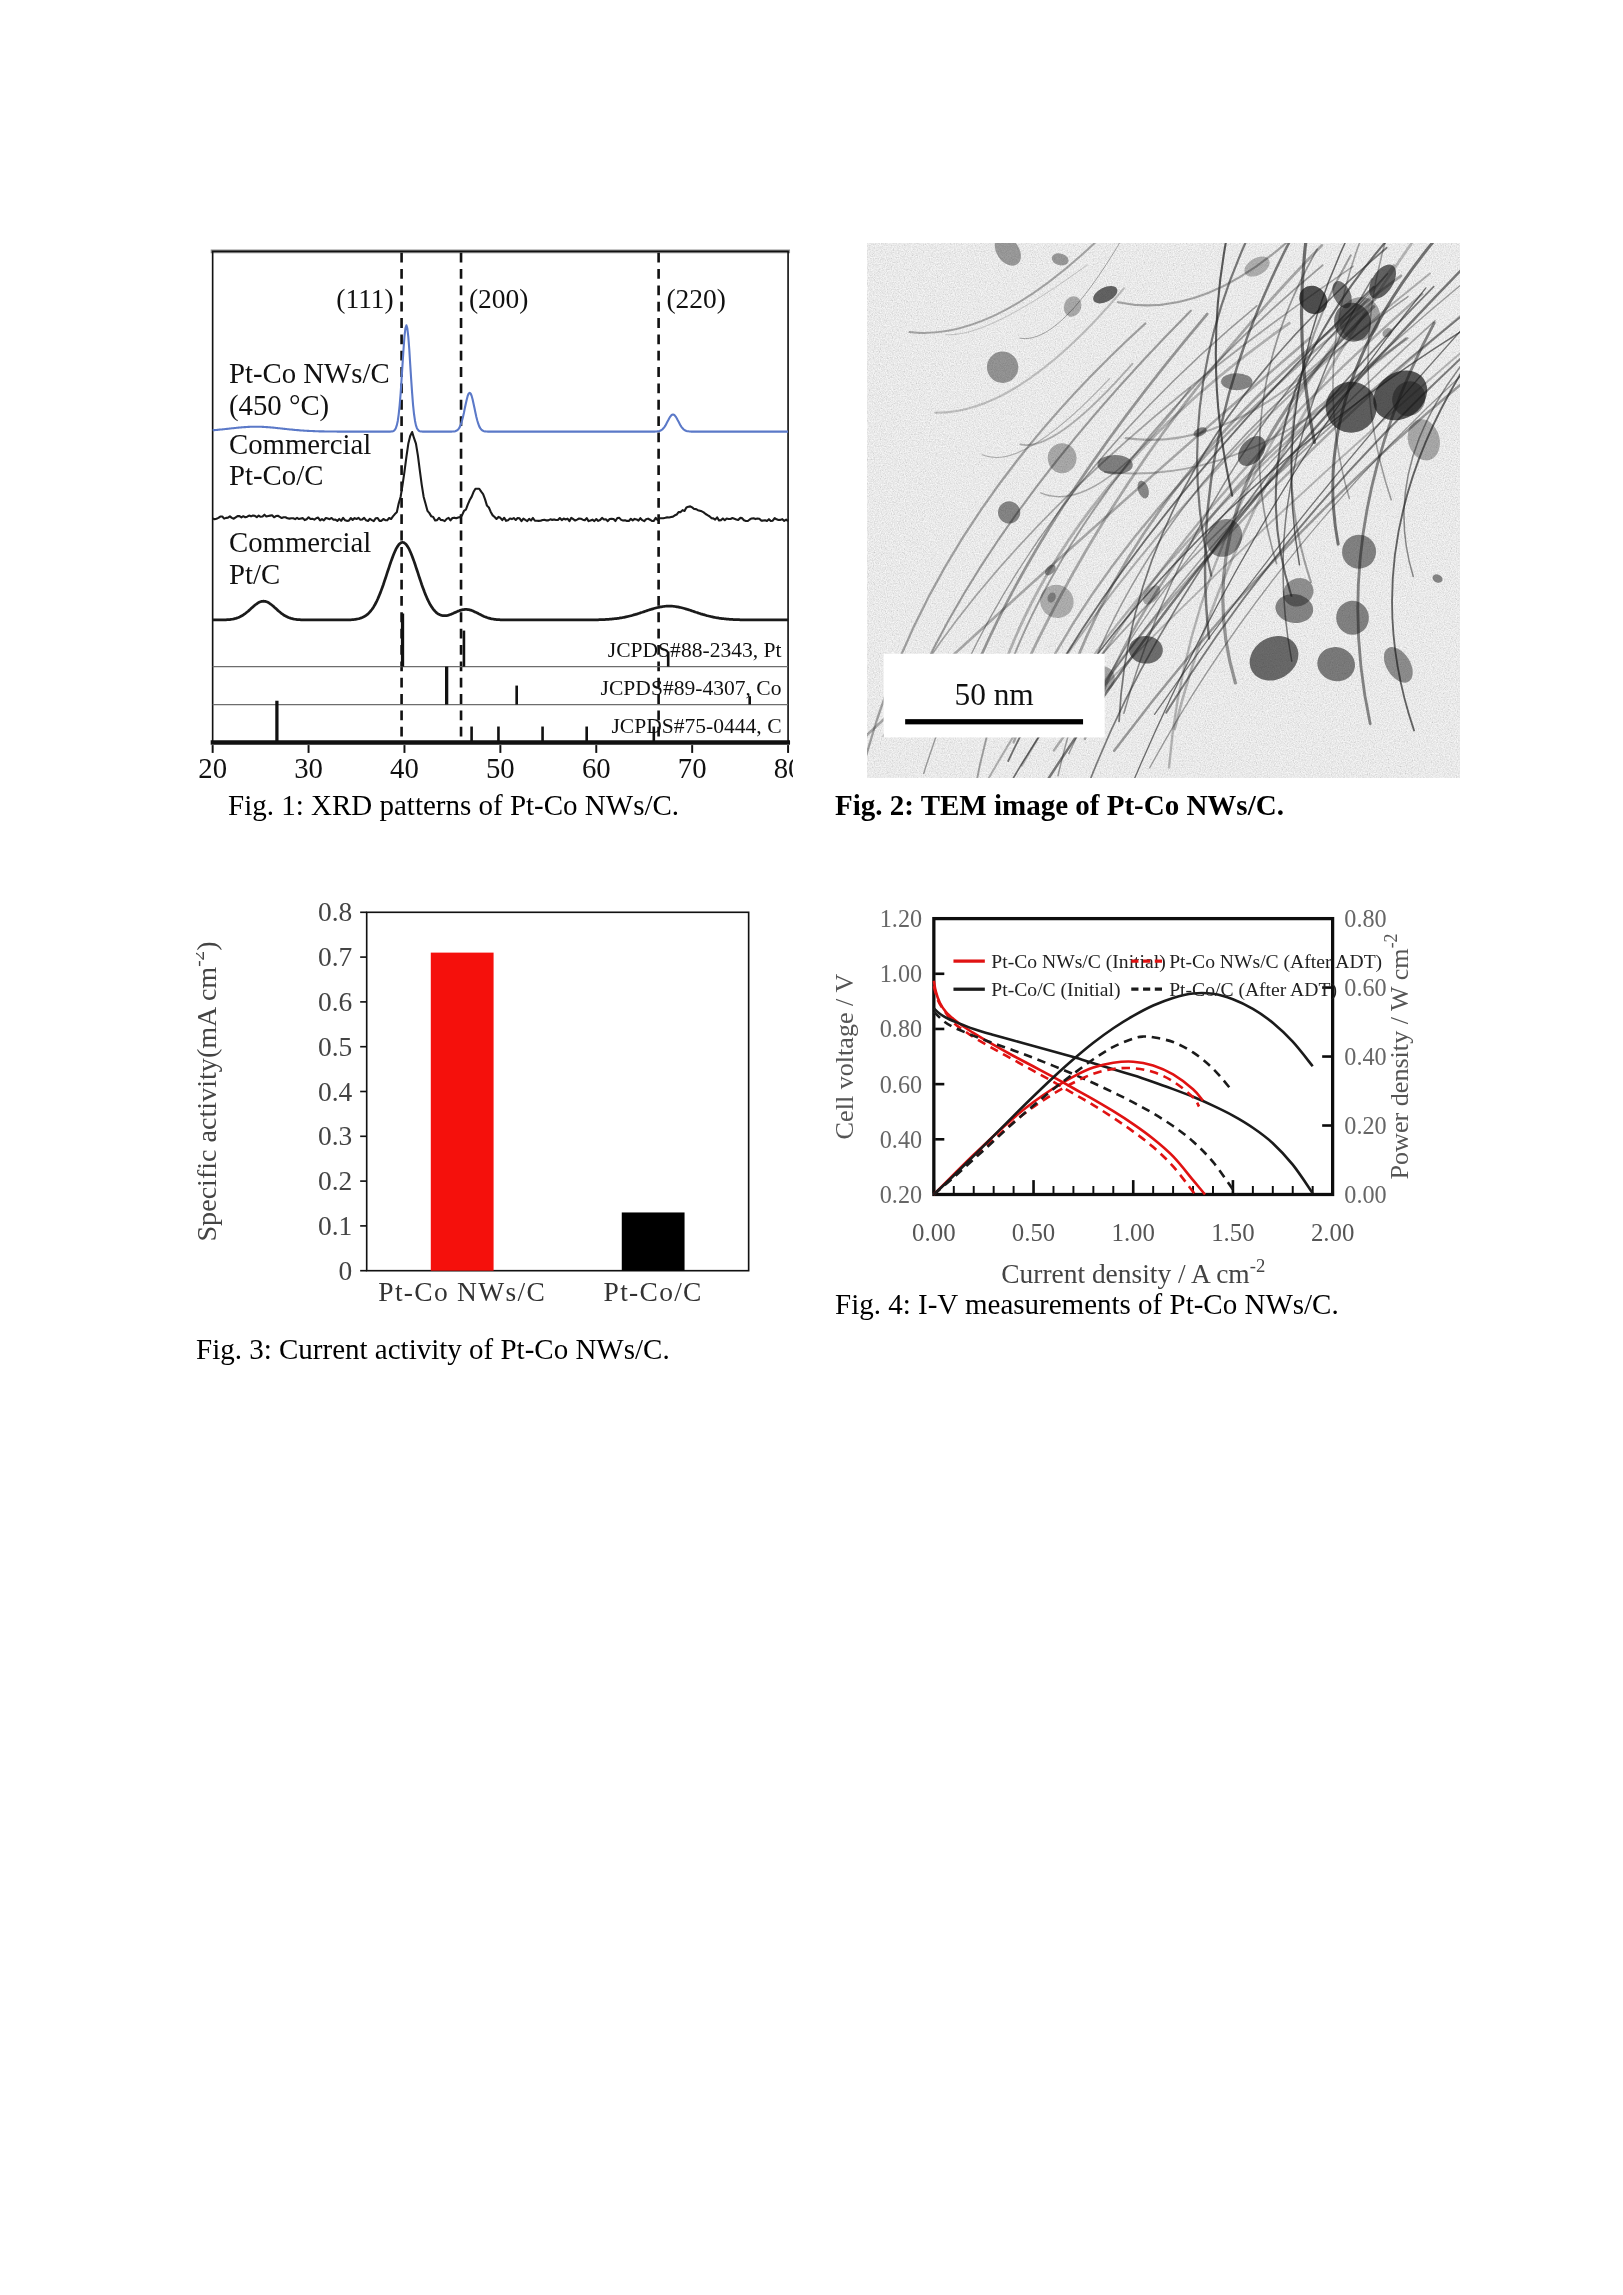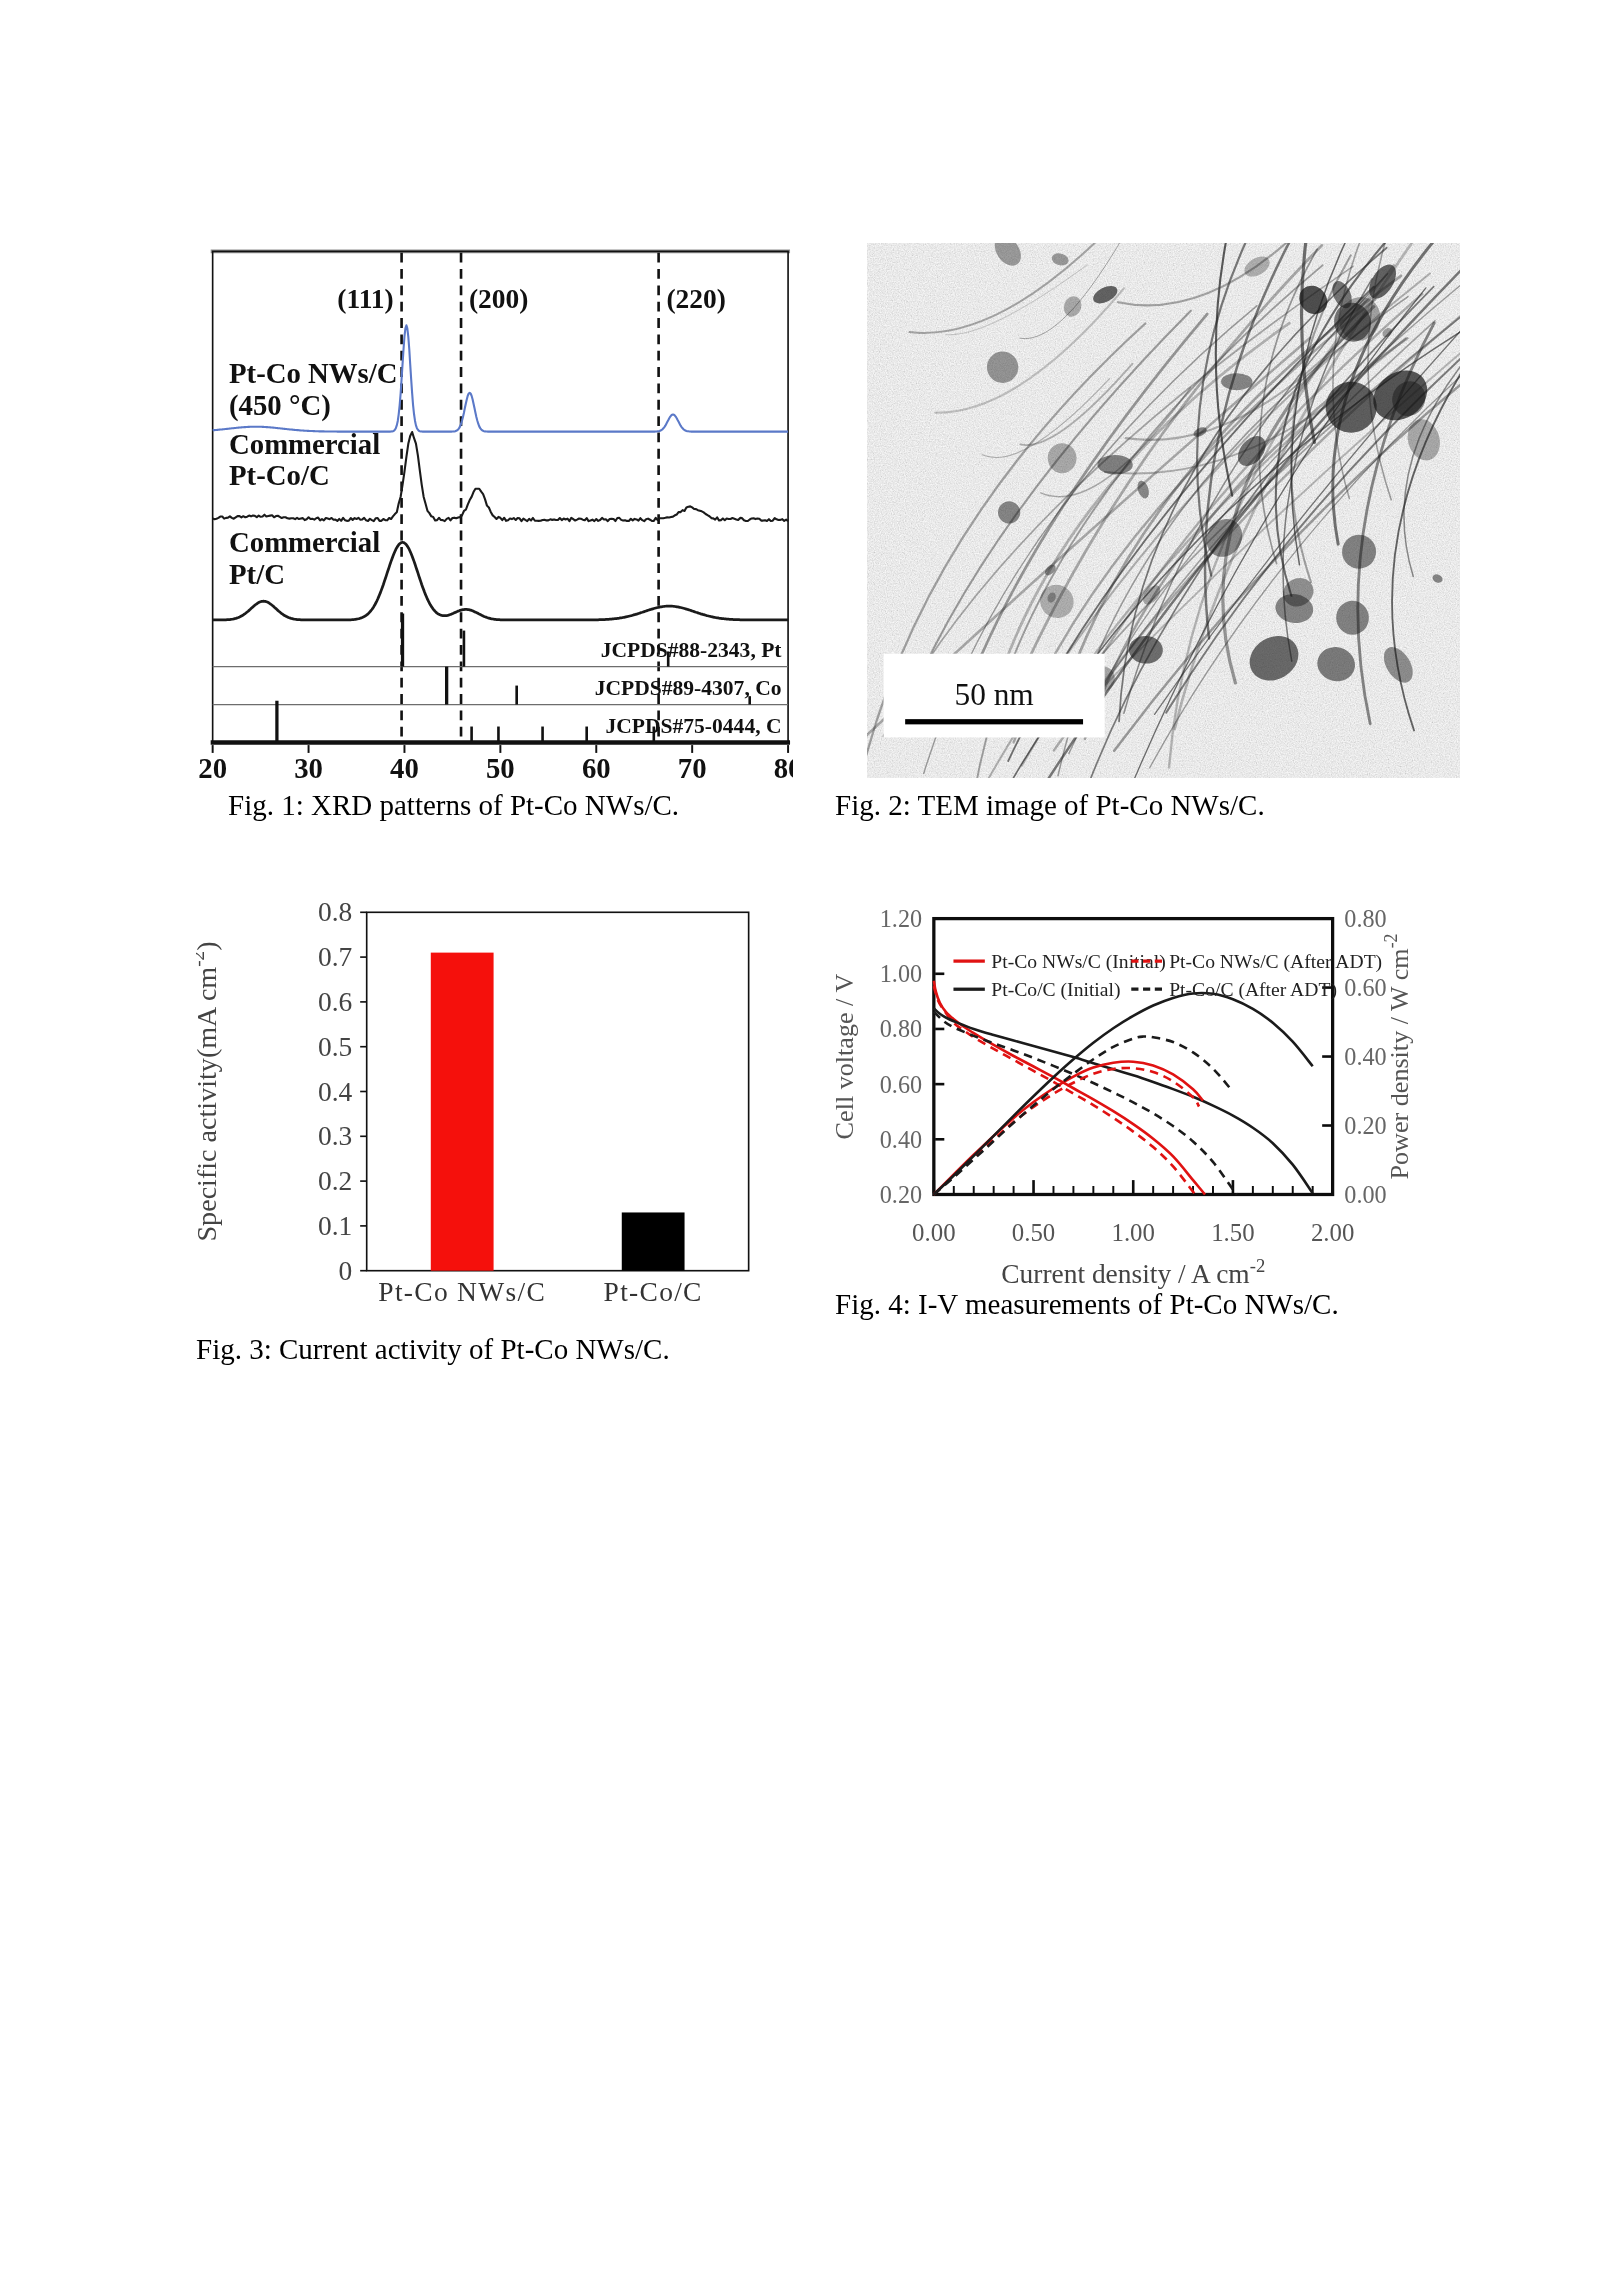--- a/index.html
+++ b/index.html
@@ -1,26 +1,26 @@
 <!DOCTYPE html>
 <html style="font-size:10.5px"><head>
 <meta charset="utf-8">
 <style>
   html,body{margin:0;padding:0;background:#ffffff;}
   body{position:relative;width:1623px;height:2295px;overflow:hidden;
        font-family:"Liberation Serif","DejaVu Serif",serif;color:#000;}
   .fig{position:absolute;}
   .fig svg{display:block;}
   .caption{position:absolute;font-size:29px;color:#000;white-space:nowrap;}
-  #fig1-box{left:194px;top:237px;width:599px;height:546px;font-weight:bold;}
+  #fig1-box{left:194px;top:237px;width:599px;height:546px;}
   #fig2-box{left:835px;top:243px;width:593px;height:535px;margin-left:32px;}
   #fig3-box{left:196px;top:884px;width:569px;height:432px;text-align:center;}
   #fig4-box{left:829px;top:882px;width:615px;height:438px;}
   #cap1{left:196px;top:789px;margin-left:32px;}
-  #cap2{left:835px;top:789px;}
+  #cap2{left:835px;top:789px;font-weight:bold;}
   #cap3{left:196px;top:1333px;}
   #cap4{left:835px;top:1288px;}
 </style>
 </head>
 <body>
 
 <main>
   <section class="fig" id="fig1-box">
     <svg id="fig1-svg" width="599" height="546" viewBox="0 0 915 835">
         <line x1="25" y1="22" x2="911" y2="22" stroke="#8d8d8d" stroke-width="6"></line>

